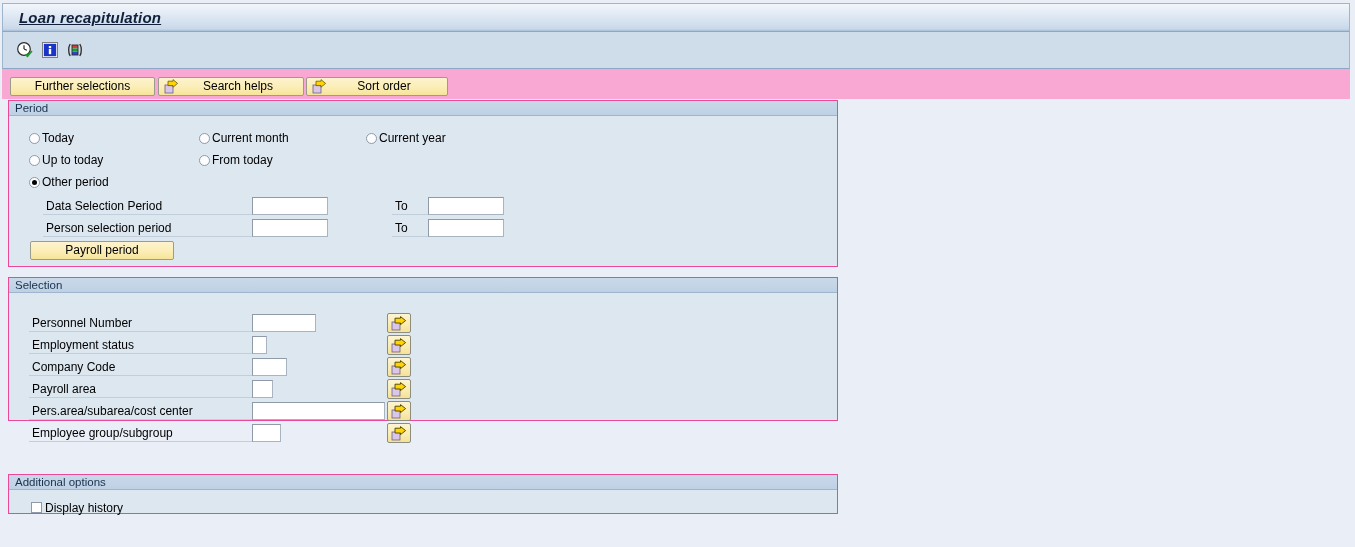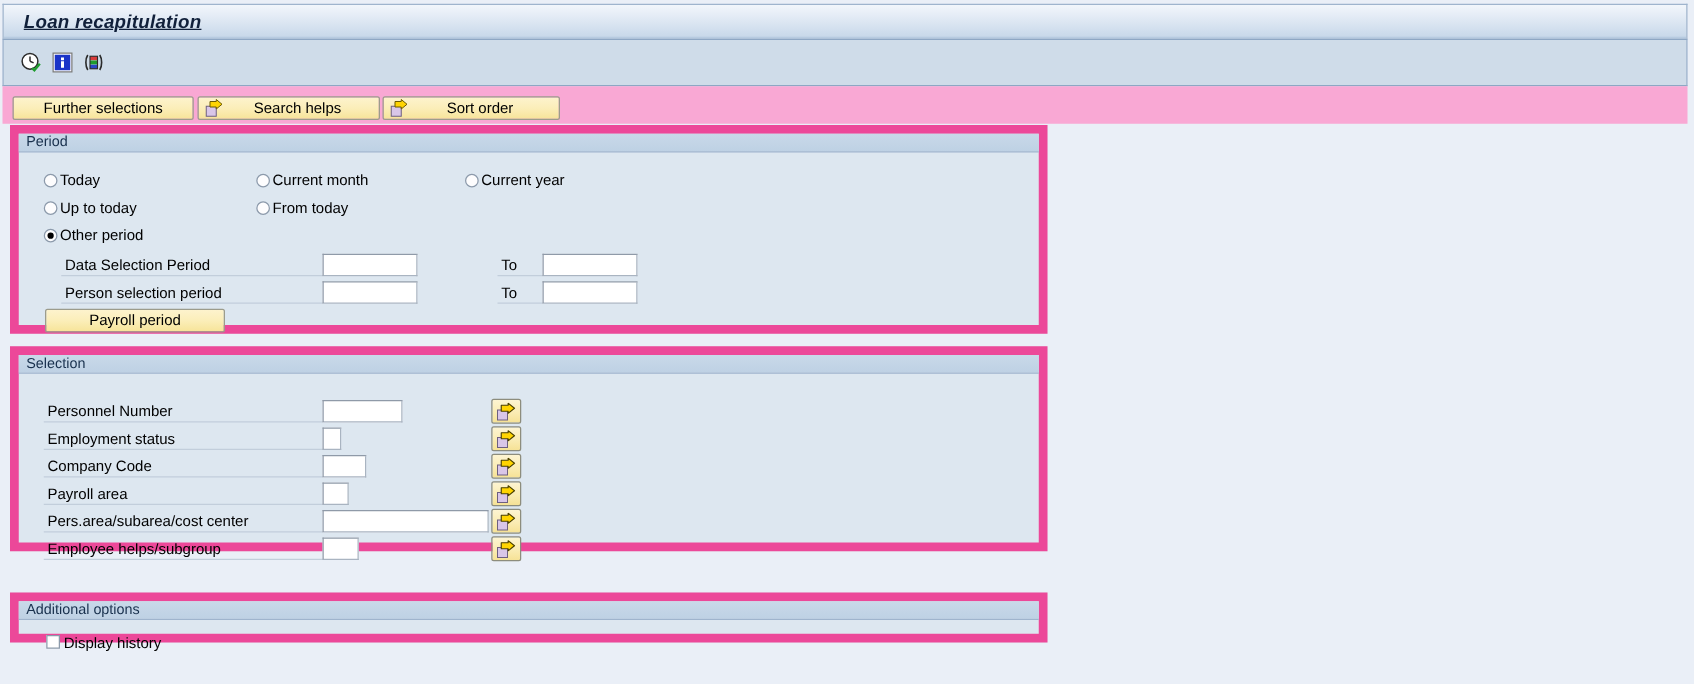--- a/index.html
+++ b/index.html
@@ -106,40 +106,40 @@
     left: 5px; top: 1px;
     width: 15px; height: 15px;
   }
   .sapbtn .btn-label-indent { padding-left: 14px; display: block; }
 
   
   .groupbox {
     position: absolute;
     left: 8px;
     width: 830px;
-    border: 7px solid #ec4899;
+    border: 1px solid #ec4899;
     background: #dde7f0;
     box-sizing: border-box;
   }
   .group-header {
     height: 15px;
     background: linear-gradient(to bottom, #c9d9e9 0%, #bed1e4 100%);
     border-bottom: 1px solid #9fb4cd;
     font-family: "Liberation Sans", sans-serif;
     font-size: 11.5px;
     color: #18304d;
     padding-left: 6px;
     line-height: 15px;
     box-sizing: border-box;
     white-space: nowrap;
   }
   .group-body { position: relative; }
 
   #grp-period    { top: 100px; height: 167px; }
-  #grp-selection { top: 277px; height: 164px; }
+  #grp-selection { top: 277px; height: 144px; }
   #grp-addl      { top: 474px; height: 40px; }
 
   
   .radio-row { position: absolute; }
   .radio {
     position: absolute;
     left: 0; top: 1px;
     width: 11px; height: 11px;
     border: 1px solid #8c9aab;
     border-radius: 50%;
@@ -388,21 +388,21 @@
     <div class="field-label" style="left:23px; top:111px;">Pers.area/subarea/cost center</div>
     <div class="underline" style="left:20px; top:126px; width:223px;"></div>
     <input class="sapinput" style="left: 243px; top: 109px; width: 133px; height: 18px;" value="">
     <div class="arrowbtn" style="left:378px; top:108px;">
       <svg width="17" height="15" viewBox="0 0 17 15">
         <rect x="1" y="6" width="8" height="8" fill="#d9c6e8" stroke="#6d5f80" stroke-width="0.8"></rect>
         <path d="M4 2.2 H9.5 V0.6 L14.6 4.6 L9.5 8.6 V7 H4 Z" fill="#ffd400" stroke="#4a4000" stroke-width="0.9" stroke-linejoin="round"></path>
       </svg>
     </div>
 
-    <div class="field-label" style="left:23px; top:133px;">Employee helps/subgroup</div>
+    <div class="field-label" style="left:23px; top:133px;">Employee group/subgroup</div>
     <div class="underline" style="left:20px; top:148px; width:223px;"></div>
     <input class="sapinput" style="left: 243px; top: 131px; width: 29px; height: 18px;" value="">
     <div class="arrowbtn" style="left:378px; top:130px;">
       <svg width="17" height="15" viewBox="0 0 17 15">
         <rect x="1" y="6" width="8" height="8" fill="#d9c6e8" stroke="#6d5f80" stroke-width="0.8"></rect>
         <path d="M4 2.2 H9.5 V0.6 L14.6 4.6 L9.5 8.6 V7 H4 Z" fill="#ffd400" stroke="#4a4000" stroke-width="0.9" stroke-linejoin="round"></path>
       </svg>
     </div>
   </div>
 </div>

